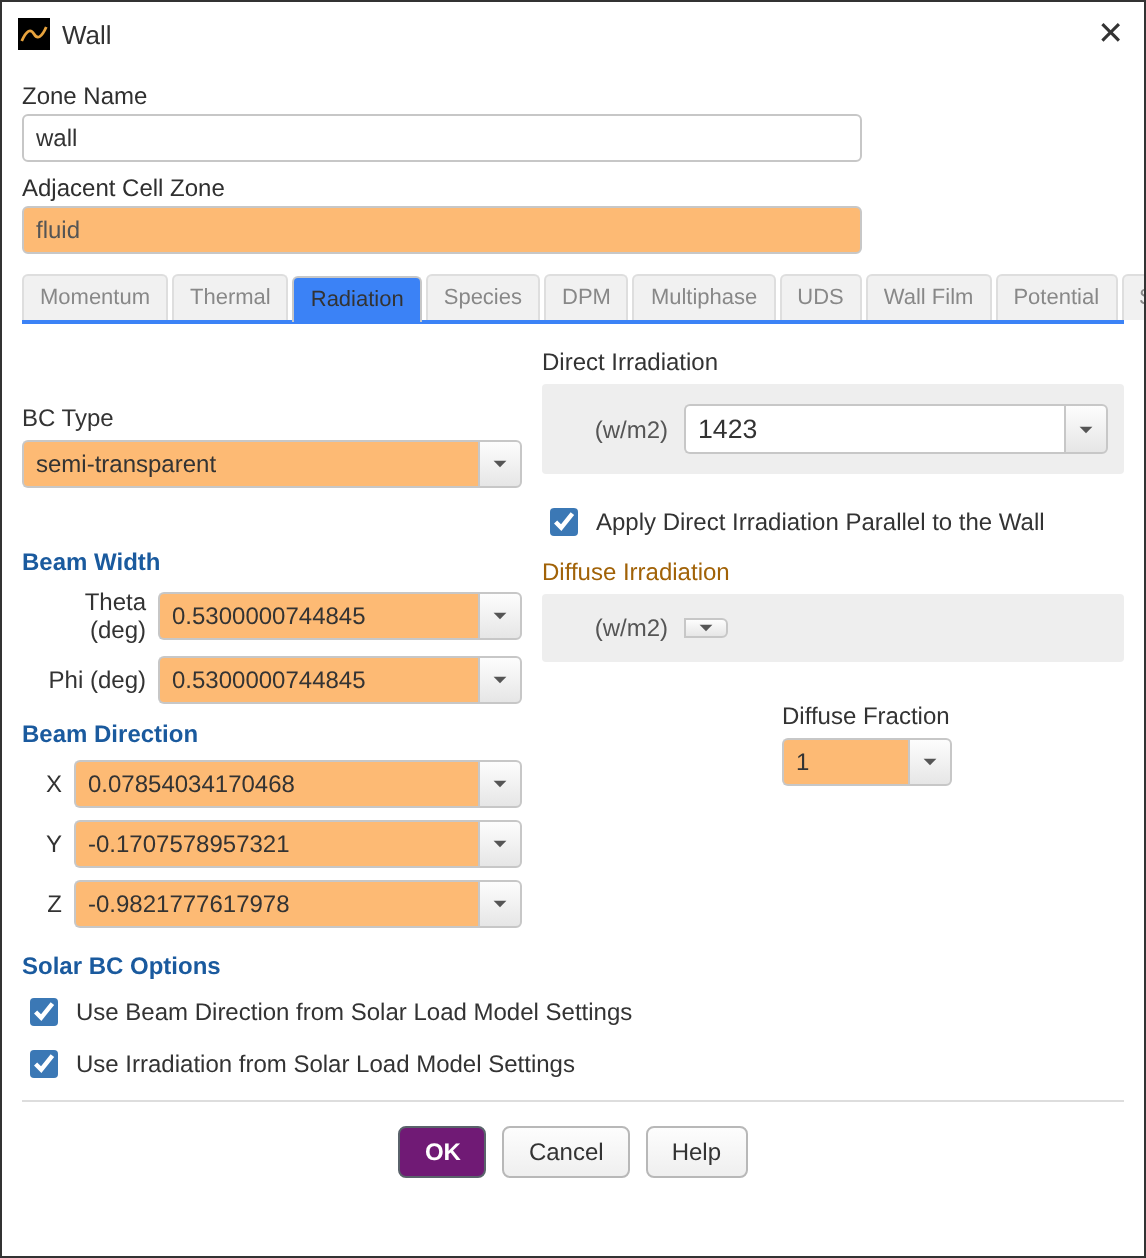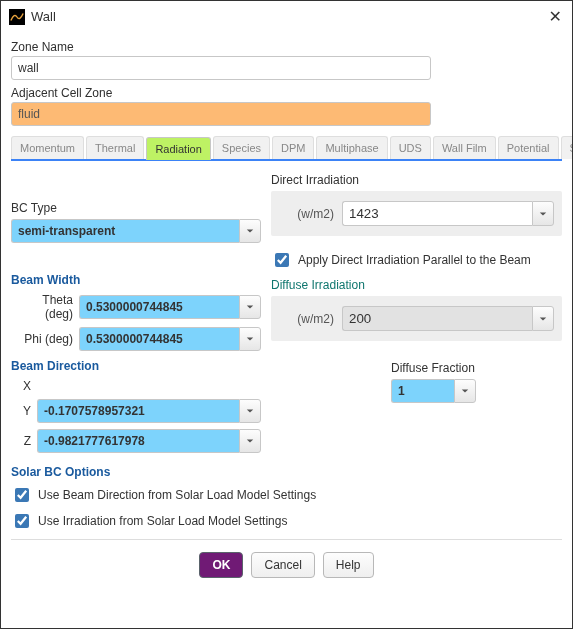--- a/index.html
+++ b/index.html
@@ -51,21 +51,21 @@
     color:#888;
     background:#f1f1f1;
     border:1px solid #dedede;
     border-bottom:none;
     border-radius:3px 3px 0 0;
     margin-right:2px;
     cursor:pointer;
     white-space:nowrap;
   }
   .tab.active {
-    background:#bef264;
+    background:#3b82f6;
     color:#333;
     border-color:#c7c7c7;
     position:relative;
     top:1px;
   }
 
   .two-col {
     display:flex;
     gap:10px;
     margin-top:12px;
@@ -76,28 +76,27 @@
   .group-title { font-weight:bold; color:#1a5a9e; margin: 8px 0 6px 0; }
 
   .select-wrap, .numbox-wrap {
     display:flex; align-items:stretch;
   }
   .select-text, .numbox-text {
     flex:1;
     border:1px solid #c7c7c7;
     border-right:none;
     border-radius:3px 0 0 3px;
-    background:#7dd3fc;
+    background:#fdba74;
     padding:4px 6px;
     font-size:12px;
     color:#333;
     overflow:hidden;
     text-overflow:ellipsis;
     white-space:nowrap;
-    font-weight:bold;
   }
   .dd-btn {
     width:22px;
     border:1px solid #c7c7c7;
     border-radius:0 3px 3px 0;
     background: linear-gradient(#fdfdfd,#e6e6e6);
     display:flex; align-items:center; justify-content:center;
     cursor:pointer;
   }
   .dd-btn svg { width:8px; height:8px; fill:#555; }
@@ -220,20 +219,28 @@
               <svg viewBox="0 0 10 10">
                 <path d="M1 3 L5 7 L9 3 Z"></path>
               </svg>
             </div>
         </div>
       </div>
 
       <div class="group-title">Beam Direction</div>
       <div class="row-field">
         <div class="row-label-s">X</div>
+        <div class="numbox-wrap" style="flex:1">
+          <div class="numbox-text">0.07854034170468</div>
+          <div class="dd-btn">
+              <svg viewBox="0 0 10 10">
+                <path d="M1 3 L5 7 L9 3 Z"></path>
+              </svg>
+            </div>
+        </div>
       </div>
       <div class="row-field">
         <div class="row-label-s">Y</div>
         <div class="numbox-wrap" style="flex:1">
           <div class="numbox-text">-0.1707578957321</div>
           <div class="dd-btn">
               <svg viewBox="0 0 10 10">
                 <path d="M1 3 L5 7 L9 3 Z"></path>
               </svg>
             </div>
@@ -263,29 +270,28 @@
                 <svg viewBox="0 0 10 10">
                   <path d="M1 3 L5 7 L9 3 Z"></path>
                 </svg>
               </div>
           </div>
         </div>
       </div>
 
       <div class="check-row" style="margin-top:14px">
         <input type="checkbox" checked="" style="">
-        <span>Apply Direct Irradiation Parallel to the Beam</span>
-      </div>
-
-      <div style="color:#0f766e;margin:8px 0 4px 0">Diffuse Irradiation</div>
+        <span>Apply Direct Irradiation Parallel to the Wall</span>
+      </div>
+
+      <div style="color:#a16207;margin:8px 0 4px 0">Diffuse Irradiation</div>
       <div class="gray-panel">
         <div class="units-row">
           <div class="units-label">(w/m2)</div>
           <div class="panel-input-wrap">
-            <input class="panel-input readonly" readonly="" value="200" style="">
             <div class="dd-btn">
                 <svg viewBox="0 0 10 10">
                   <path d="M1 3 L5 7 L9 3 Z"></path>
                 </svg>
               </div>
           </div>
         </div>
       </div>
 
       <div class="diffuse-block">

